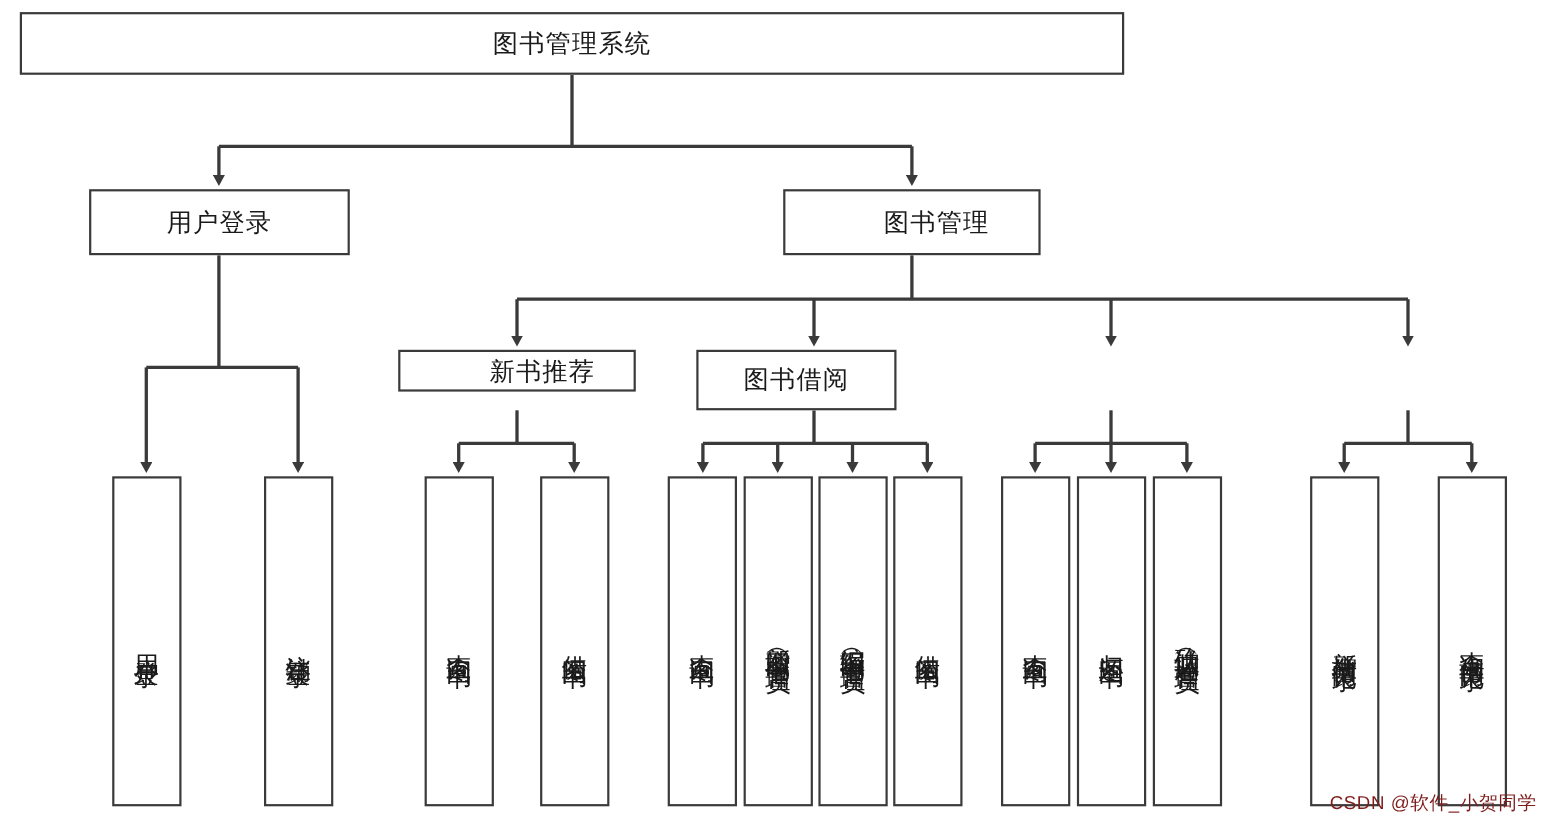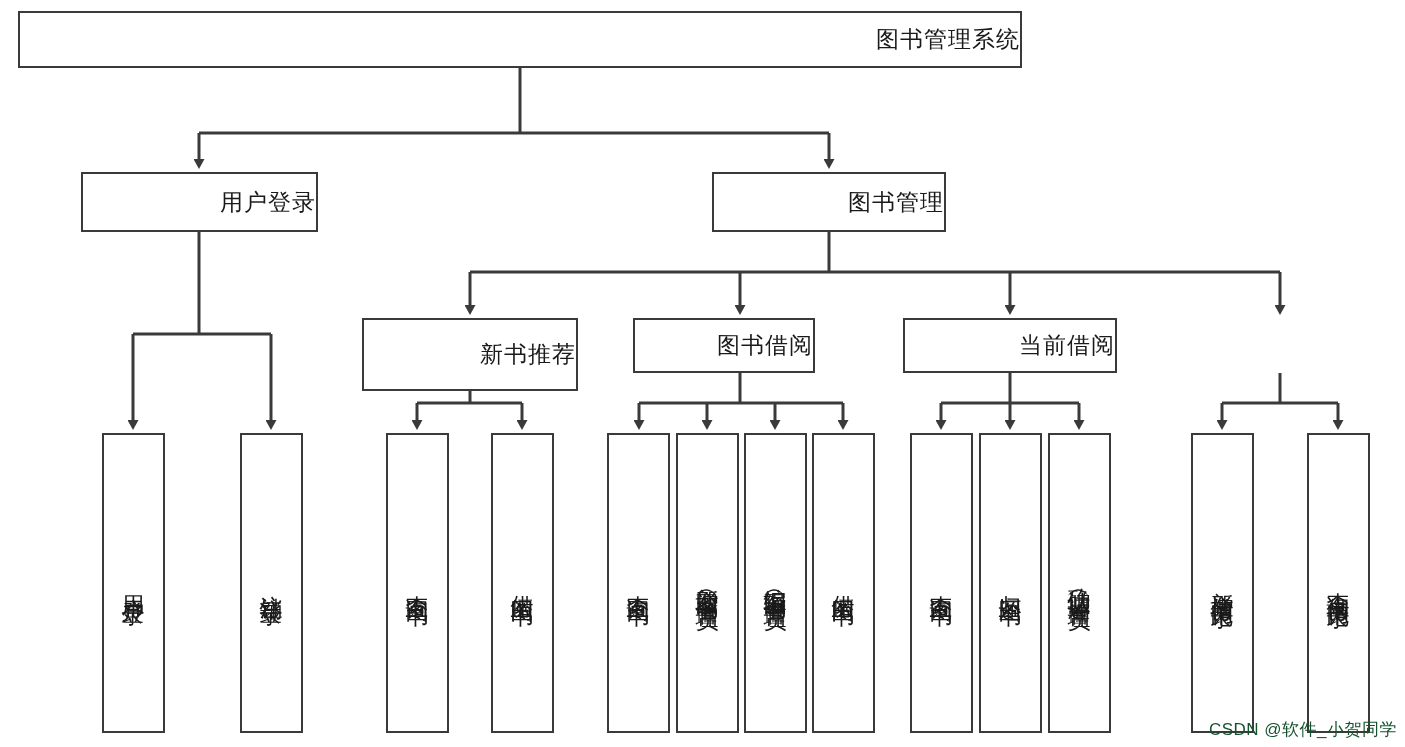--- a/index.html
+++ b/index.html
@@ -17,21 +17,21 @@
     background: #ffffff;
     overflow: hidden;
   }
   .node {
     position: absolute;
     box-sizing: border-box;
     border: 2.5px solid #3a3a3a;
     background: #ffffff;
     display: flex;
     align-items: center;
-    justify-content: flex-end;
+    justify-content: center;
     color: #1a1a1a;
   }
   .node.horiz {
     font-size: 23px;
     letter-spacing: 1px;
   }
   .node.vert {
     writing-mode: vertical-rl;
     text-orientation: upright;
     font-size: 23px;
@@ -52,21 +52,21 @@
     top: 0;
     width: 1405px;
     height: 747px;
     pointer-events: none;
   }
   #watermark {
     position: absolute;
     right: 8px;
     bottom: 6px;
     font-size: 17px;
-    color: #14532d;
+    color: #7f1d1d;
     letter-spacing: 0.5px;
     white-space: nowrap;
   }
 </style>
 </head>
 <body>
 
 <div id="canvas">
 
   <svg id="edges" viewBox="0 0 1405 747" xmlns="http://www.w3.org/2000/svg">
@@ -123,28 +123,25 @@
     <span>图书管理系统</span>
   </div>
 
   <div class="node horiz" style="left:81px; top:172px; width:237px; height:60px;">
     <span>用户登录</span>
   </div>
   <div class="node horiz" style="left:712px; top:172px; width:234px; height:60px;padding-left:45px;">
     <span>图书管理</span>
   </div>
 
-  <div class="node horiz" style="left:362px; top:318px; width:216px; height:73px;padding-left:46px;">
+  <div class="node horiz" style="left:362px; top:318px; width:216px; height:38px;padding-left:46px;">
     <span>新书推荐</span>
   </div>
   <div class="node horiz" style="left:633px; top:318px; width:182px; height:55px;">
     <span>图书借阅</span>
-  </div>
-  <div class="node horiz" style="left:903px; top:318px; width:214px; height:55px;">
-    <span>当前借阅</span>
   </div>
 
   <div class="node vert" style="left:102px; top:433px; width:63px; height:300px;">
     <span class="vtext">用户登录</span>
   </div>
   <div class="node vert" style="left:240px; top:433px; width:63px; height:300px;">
     <span class="vtext">注销登录</span>
   </div>
 
   <div class="node vert" style="left:386px; top:433px; width:63px; height:300px;">

